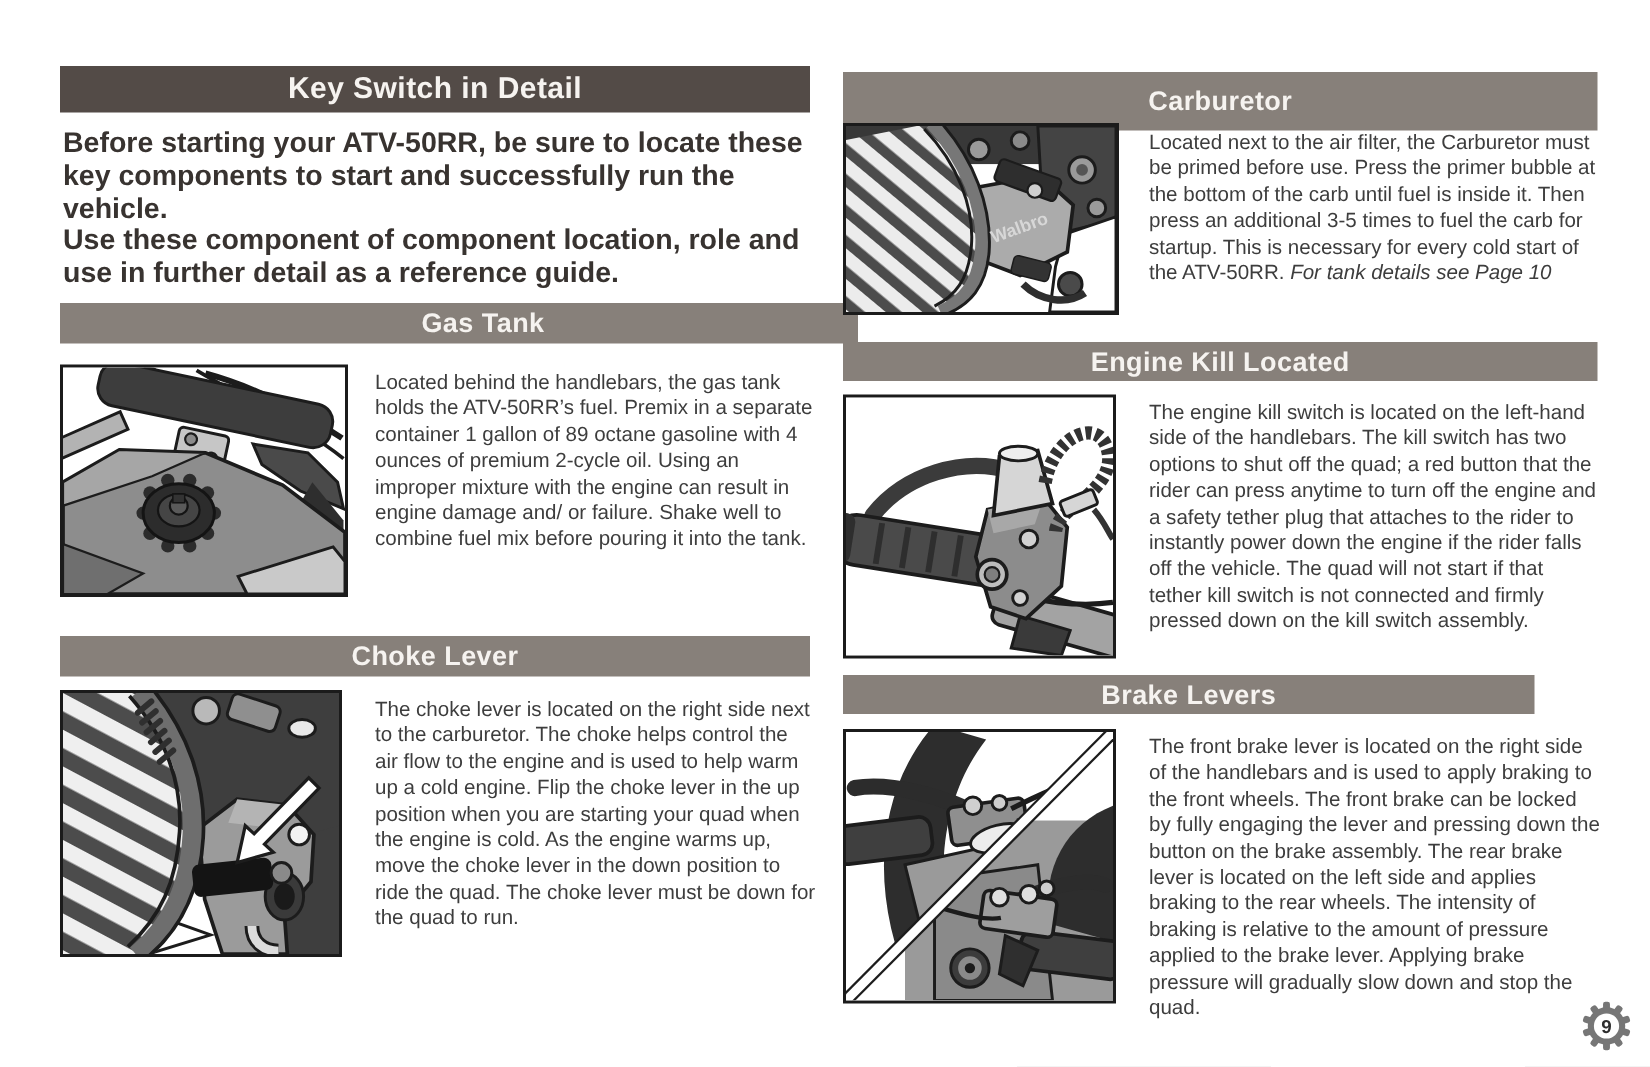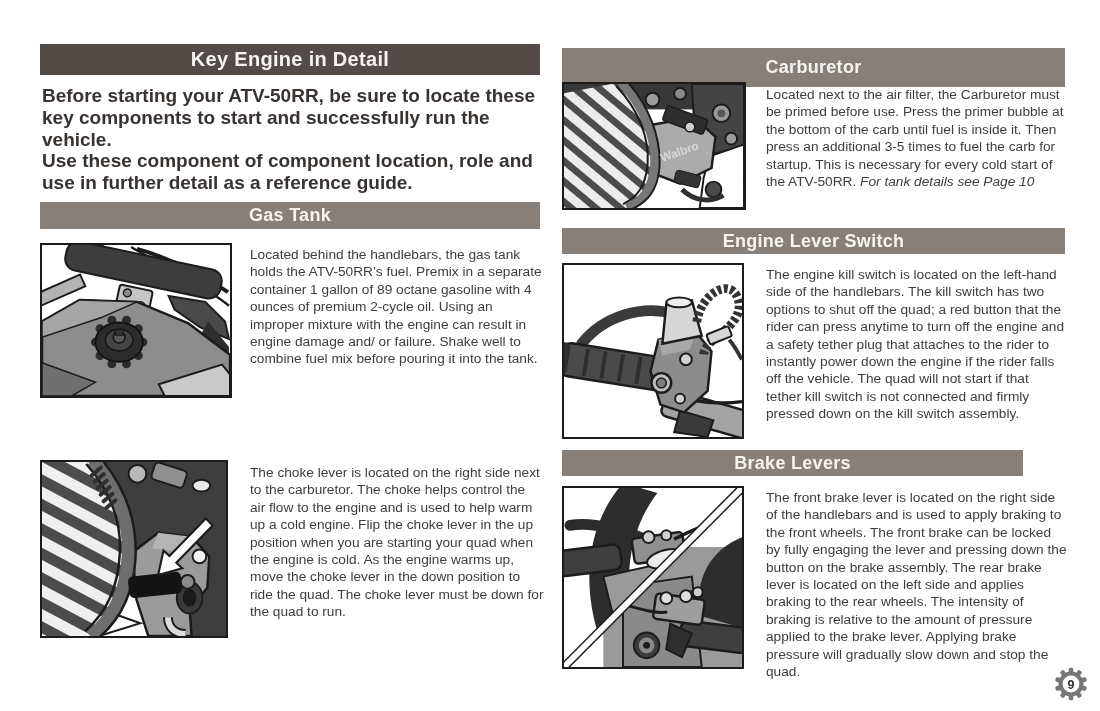--- a/index.html
+++ b/index.html
@@ -17,29 +17,29 @@
   .img-frame{border:2px solid #1b1b1b;background:#ffffff;box-sizing:border-box;overflow:hidden;}
   .img-frame svg{display:block;width:100%;height:100%;}
   .pagenum svg{display:block;width:100%;height:100%;}
 </style>
 </head>
 <body>
 
 <div class="page">
 
   <div class="abs bar dark" style="left:40px;top:44px;width:500px;height:31px;">
-    <span>Key Engine in Detail</span>
+    <span>Key Switch in Detail</span>
   </div>
 
   <div class="abs intro" style="left:42px;top:85px;width:500px;">
     <div>Before starting your ATV-50RR, be sure to locate these key components to start and successfully run the vehicle.</div>
     <div>Use these component of component location, role and use in further detail as a reference guide.</div>
   </div>
 
-  <div class="abs bar light" style="left:40px;top:202px;width:500px;height:27px;">
+  <div class="abs bar light" style="left:40px;top:202px;width:500px;height:27px;padding-left:32px;">
     <span>Gas Tank</span>
   </div>
 
   <div class="abs img-frame" style="left:40px;top:243px;width:192px;height:155px;">
     <svg viewBox="0 0 190 154" preserveAspectRatio="none">
       <rect width="190" height="154" fill="#ffffff"></rect>
       <path d="M96,4 C125,12 158,28 188,48" stroke="#1c1c1c" stroke-width="4" fill="none"></path>
       <path d="M90,2 C120,20 165,42 189,62" stroke="#1c1c1c" stroke-width="2.5" fill="none"></path>
       <g transform="rotate(-24 18 48)">
           <rect x="-14" y="40" width="58" height="13" fill="#b3b3b3" stroke="#1c1c1c" stroke-width="2"></rect>
@@ -73,20 +73,23 @@
         <ellipse cx="78" cy="99" rx="24" ry="20" fill="#2c2c2c" stroke="#141414" stroke-width="2"></ellipse>
         <ellipse cx="78" cy="97" rx="14" ry="11" fill="#454545" stroke="#141414" stroke-width="1.5"></ellipse>
         <circle cx="78" cy="94" r="6" fill="#5a5a5a" stroke="#141414" stroke-width="1.5"></circle>
         <rect x="74" y="86" width="8" height="6" fill="#333333" stroke="#141414"></rect>
       </g>
     </svg>
   </div>
 
   <div class="abs desc" style="left:250px;top:246px;width:294px;">Located behind the handlebars, the gas tank holds the ATV-50RR’s fuel. Premix in a separate container 1 gallon of 89 octane gasoline with 4 ounces of premium 2-cycle oil. Using an improper mixture with the engine can result in engine damage and/ or failure. Shake well to combine fuel mix before pouring it into the tank.</div>
 
+  <div class="abs bar light" style="left:40px;top:424px;width:500px;height:27px;">
+    <span>Choke Lever</span>
+  </div>
 
   <div class="abs img-frame" style="left:40px;top:460px;width:188px;height:178px;">
     <svg viewBox="0 0 187 177" preserveAspectRatio="none">
       <defs>
         <pattern id="stripeChoke" width="22" height="22" patternUnits="userSpaceOnUse" patternTransform="rotate(-62)">
           <rect width="22" height="22" fill="#efefef"></rect>
           <rect width="11" height="22" fill="#4c4c4c"></rect>
         </pattern>
         <clipPath id="filterClip">
             <path d="M-2,-2 L52,-2 C78,28 90,62 88,96 C86,132 74,158 50,178 L-2,178 Z"></path>
@@ -176,21 +179,21 @@
       <path d="M53,2 C76,26 87,56 85,82 C83,105 74,116 60,123" fill="none" stroke="#1c1c1c" stroke-width="2"></path>
       <text transform="translate(100,80) rotate(-20)" font-family="Liberation Sans, sans-serif" font-size="12" font-weight="bold" fill="#d7d7d7">Walbro</text>
     </svg>
   </div>
 
   <div class="abs desc" style="left:766px;top:86px;width:301px;">
     <span>Located next to the air filter, the Carburetor must be primed before use. Press the primer bubble at the bottom of the carb until fuel is inside it. Then press an additional 3-5 times to fuel the carb for startup.  This is necessary for every cold start of the ATV-50RR. </span><span class="it">For tank details see </span><span class="bi">Page 10</span>
   </div>
 
   <div class="abs bar light" style="left:562px;top:228px;width:503px;height:26px;">
-    <span>Engine Lever Switch</span>
+    <span>Engine Kill Located</span>
   </div>
 
   <div class="abs img-frame" style="left:562px;top:263px;width:182px;height:176px;">
     <svg viewBox="0 0 181 175" preserveAspectRatio="none">
       <rect width="181" height="175" fill="#ffffff"></rect>
       <path d="M18,80 C40,52 80,40 112,50" stroke="#3b3b3b" stroke-width="11" fill="none" stroke-linecap="round"></path>
       <g transform="rotate(9 60 104)">
         <rect x="-10" y="88" width="132" height="34" rx="17" fill="#4a4a4a" stroke="#1c1c1c" stroke-width="2.5"></rect>
         <rect x="-10" y="88" width="14" height="34" rx="6" fill="#2e2e2e"></rect>
         <line x1="22" y1="91" x2="22" y2="119" stroke="#2e2e2e" stroke-width="4"></line>

